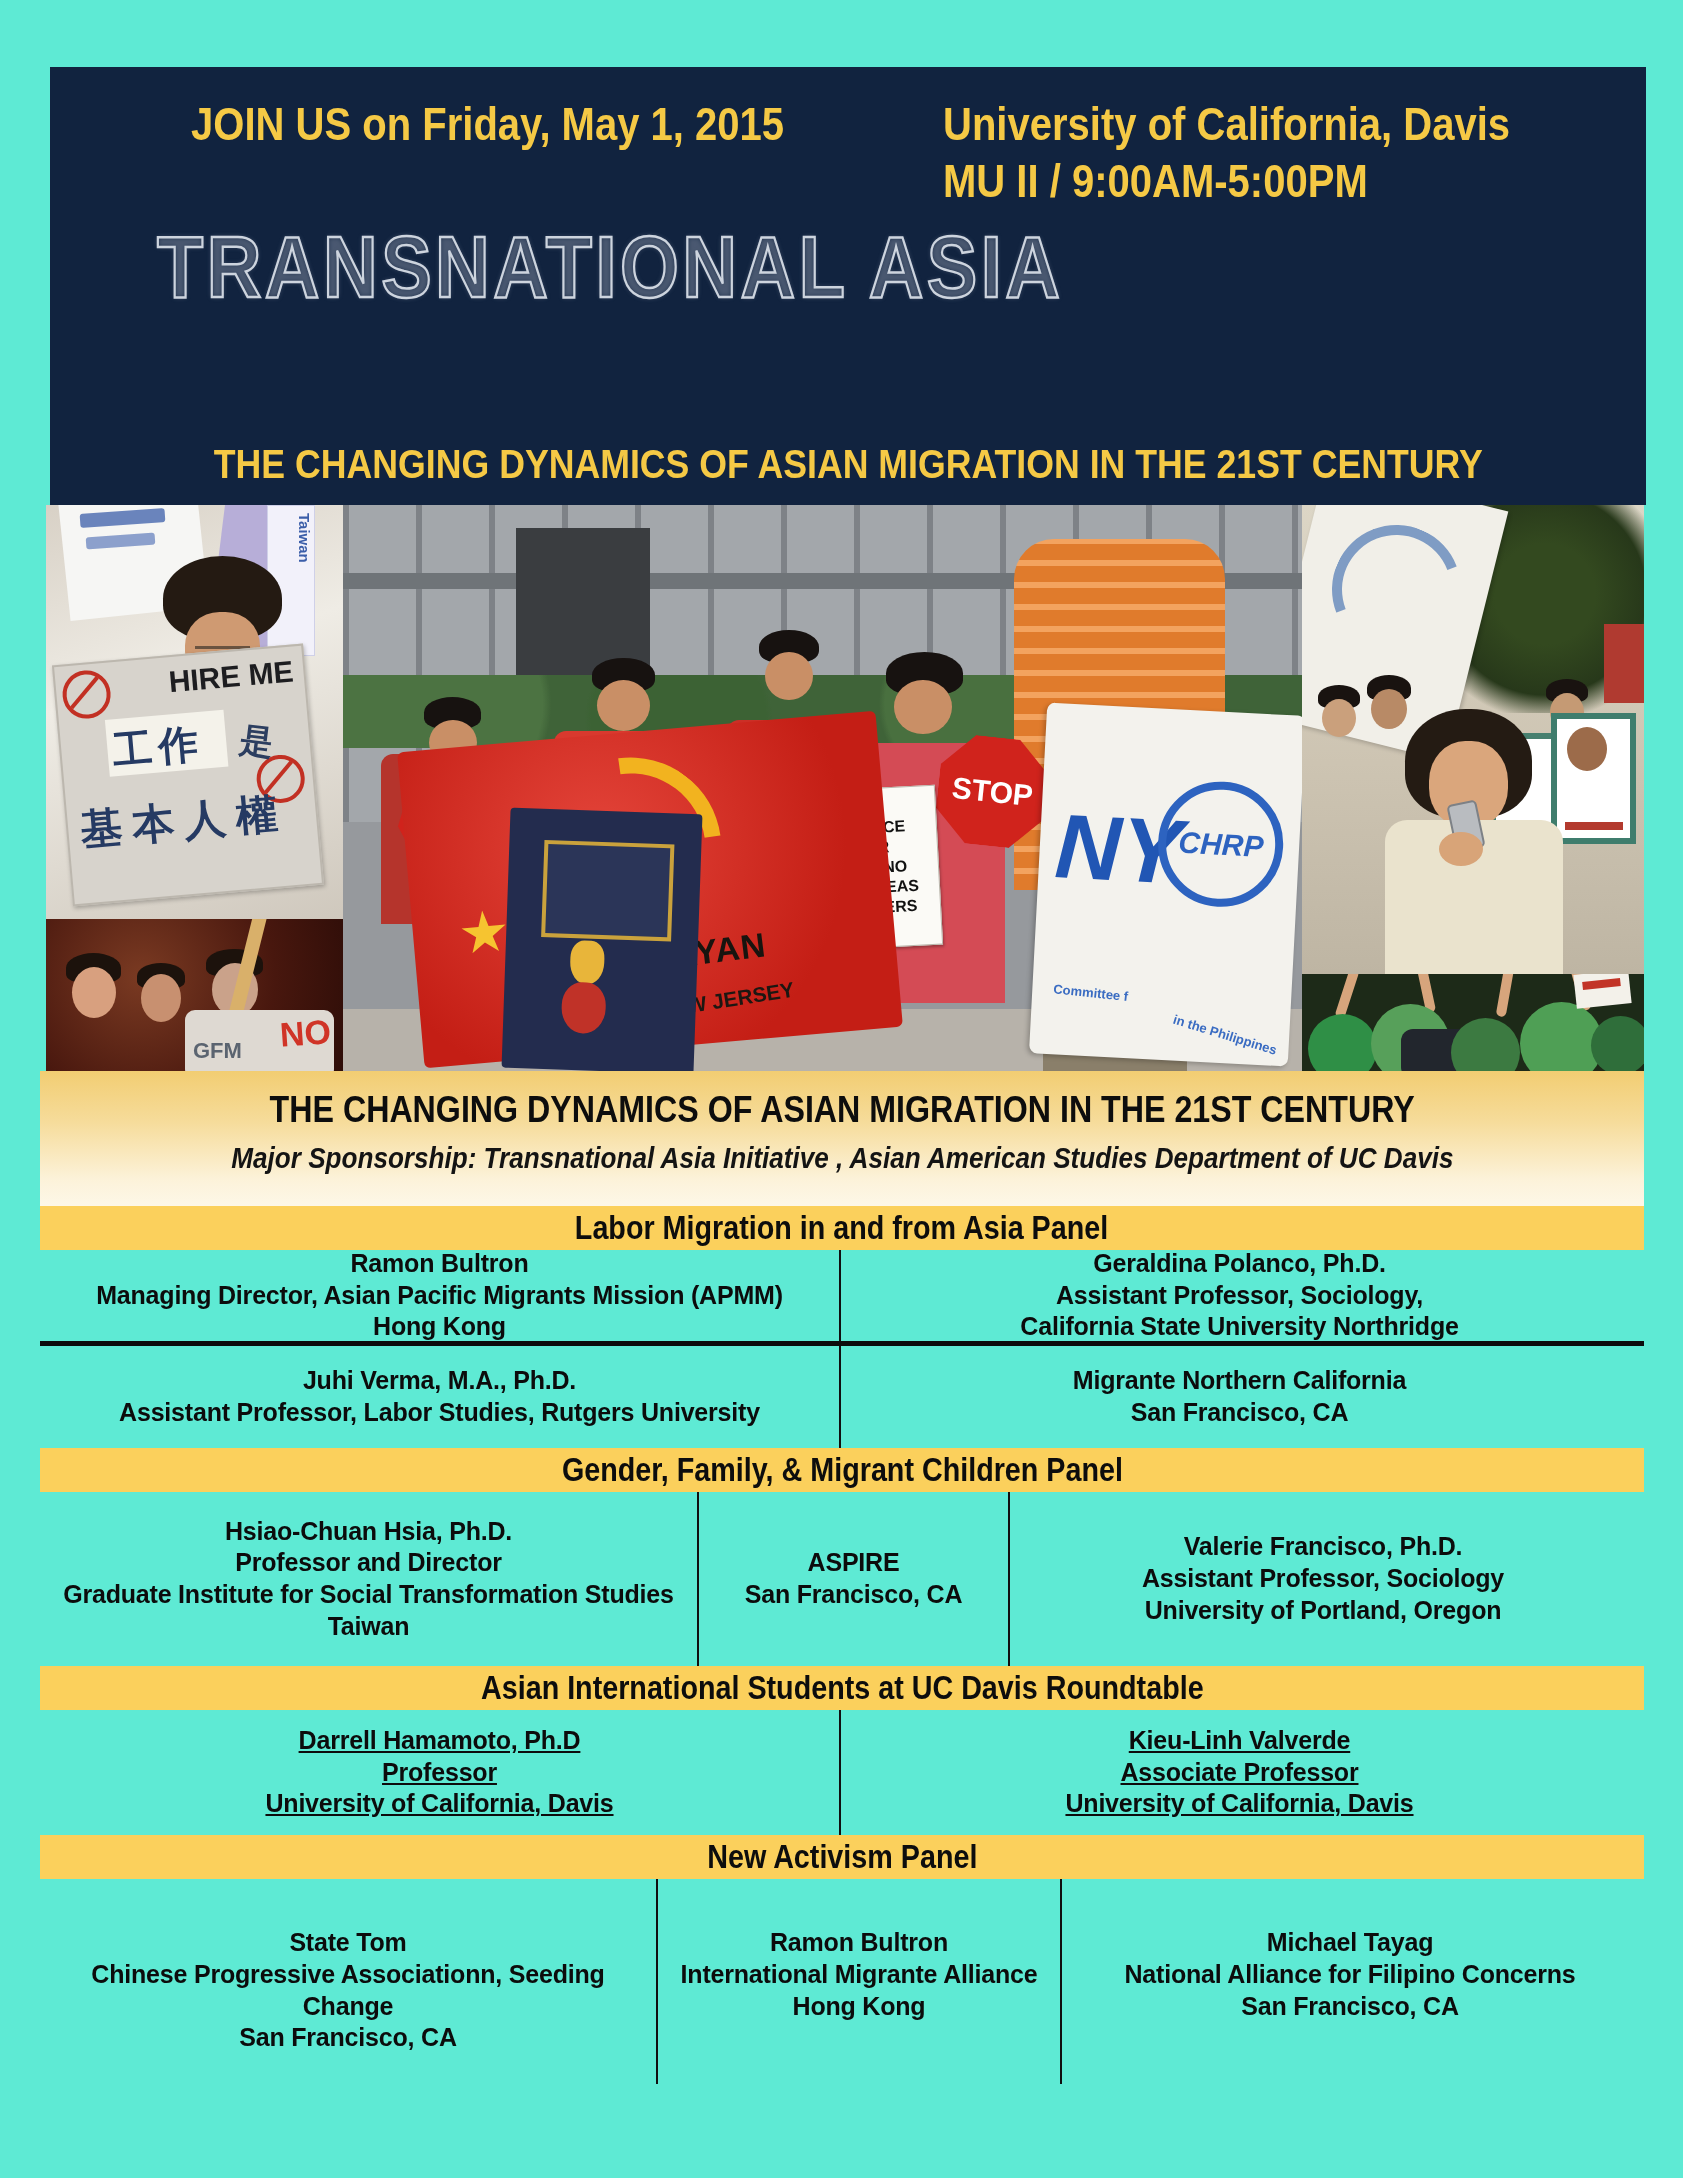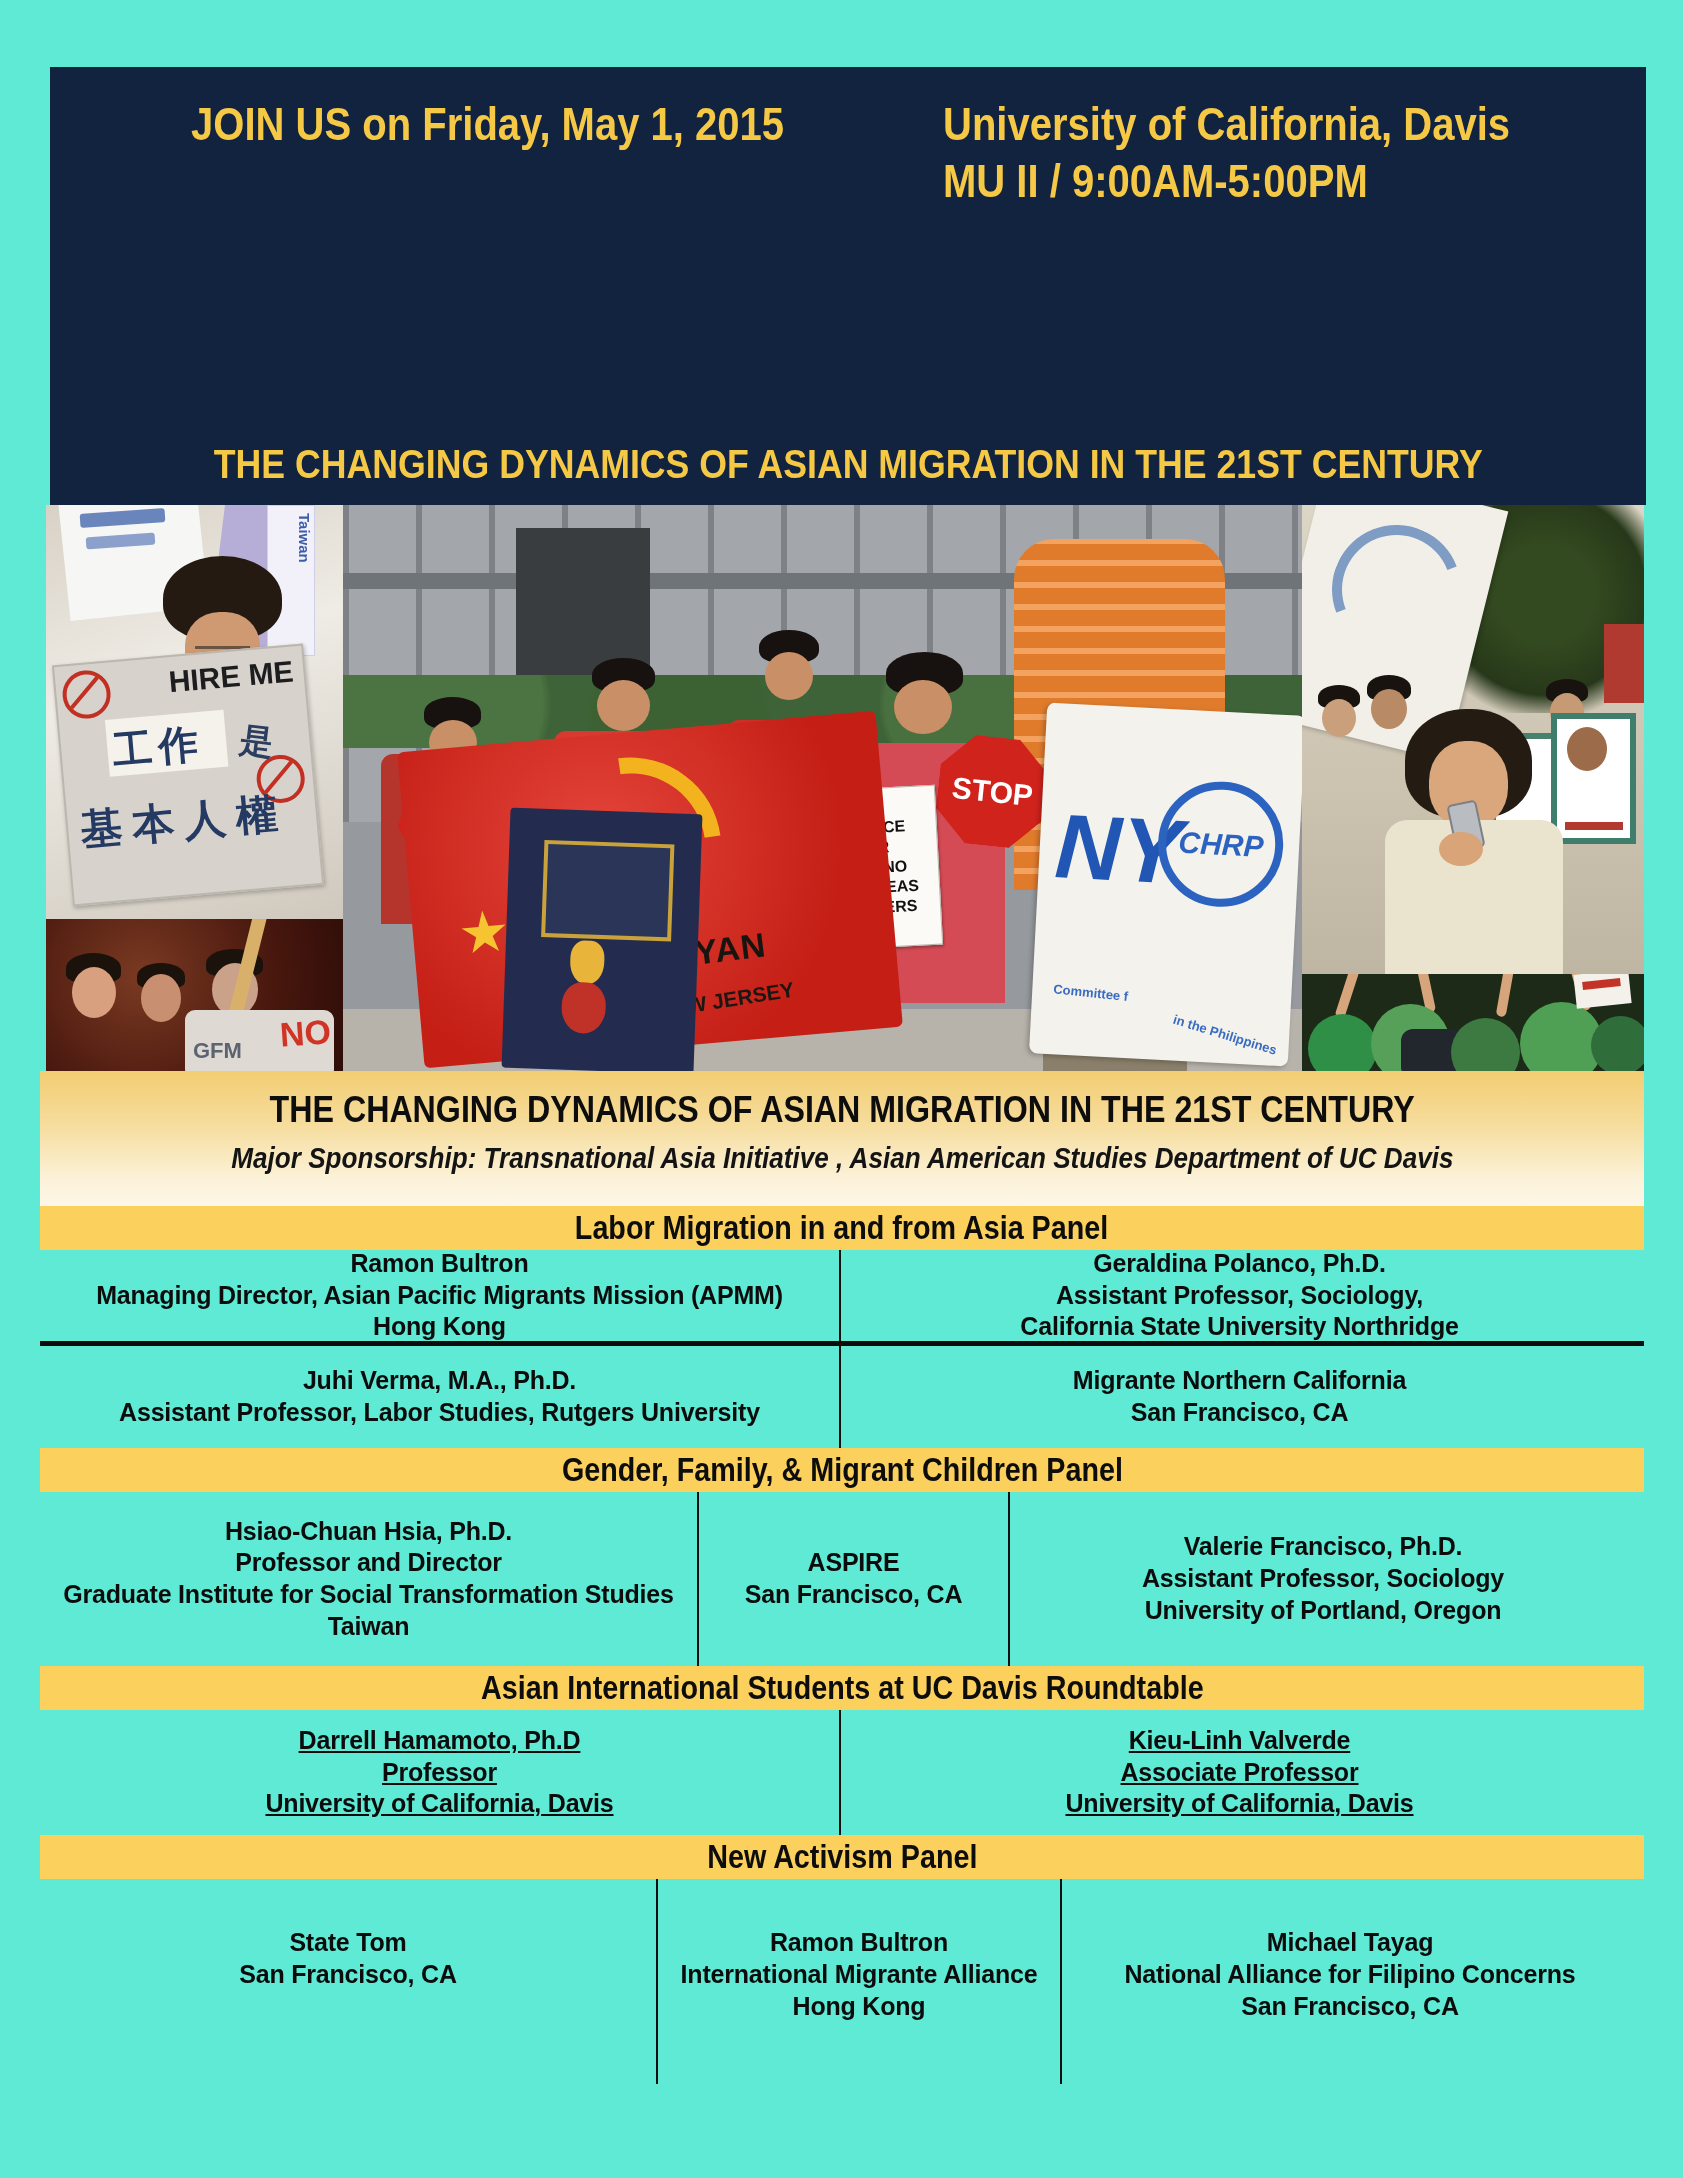--- a/index.html
+++ b/index.html
@@ -161,20 +161,21 @@
 </style>
 </head>
 <body>
 
 <div class="page">
 
   <header class="navy">
     <div class="hline-join gold"><span class="cond-l">JOIN US on Friday, May 1, 2015</span></div>
     <div class="hline-loc1 gold"><span class="cond-l">University of California, Davis</span></div>
     <div class="hline-loc2 gold"><span class="cond-l">MU II / 9:00AM-5:00PM</span></div>
+    <div class="outline-title ot1"><span class="cond-l">TRANSNATIONAL ASIA</span></div>
     <div class="navy-sub gold"><span class="cond">THE CHANGING DYNAMICS OF ASIAN MIGRATION IN THE 21ST CENTURY</span></div>
   </header>
 
   <section class="collage">
     <div class="pcol">
       <div class="photo phA">
         <div class="poster-white"></div>
         <div class="poster-blue-line"></div>
         <div class="poster-blue-line2"></div>
         <div class="lavender"></div>
@@ -382,20 +383,21 @@
           <div class="pline">University of California, Davis</div>
         </div>
     </div>
 
     <div class="phead">
       <span class="t cond">New Activism Panel</span>
     </div>
     <div class="prow rN">
       <div class="cell n1c">
           <div class="pline">State Tom</div>
+          <div class="pline">Chinese Progressive Associationn, Seeding Change</div>
           <div class="pline">San Francisco, CA</div>
         </div>
       <div class="vdiv"></div>
       <div class="cell n2c">
           <div class="pline">Ramon Bultron</div>
           <div class="pline">International Migrante Alliance</div>
           <div class="pline">Hong Kong</div>
         </div>
       <div class="vdiv"></div>
       <div class="cell n3c">

